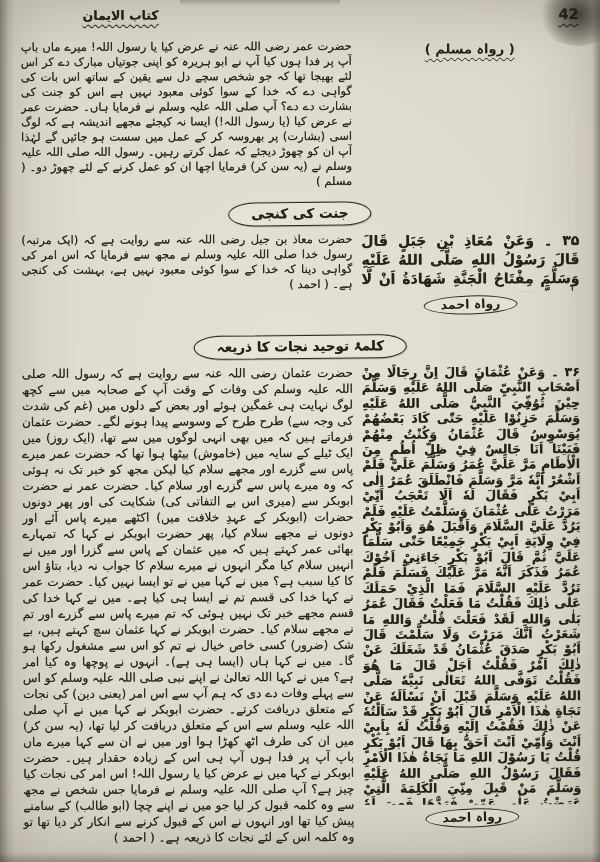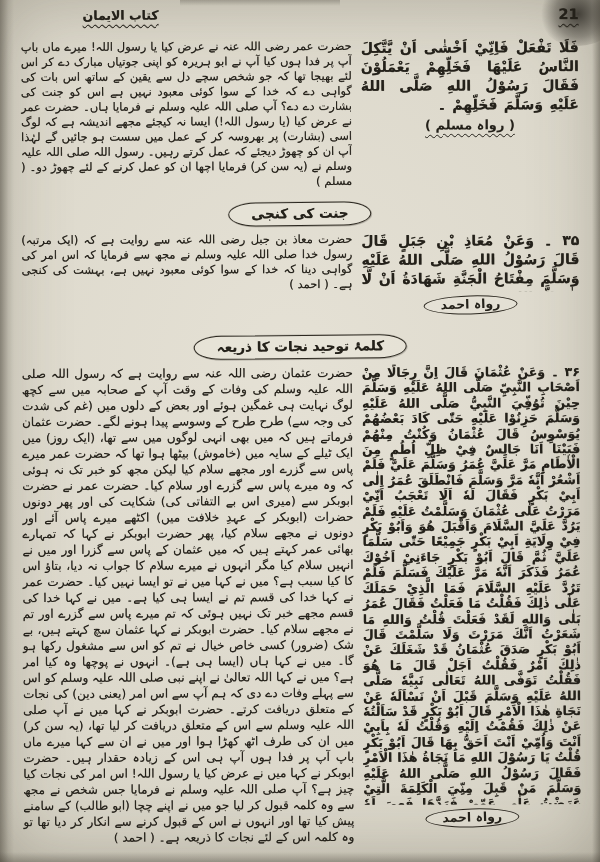--- a/index.html
+++ b/index.html
@@ -152,29 +152,28 @@
   <div class="artifact edge-left"></div>
   <div class="artifact edge-right"></div>
   <div class="artifact edge-bottom"></div>
   <div class="artifact corner-tr"></div>
   <div class="artifact smudge-top"></div>
 
   <div class="inner">
 
     <header class="page-header">
       <span class="hdr hdr-chapter squiggle">كتاب الايمان</span>
-      <span class="hdr hdr-number squiggle">21</span>
+      <span class="hdr hdr-number squiggle">42</span>
     </header>
 
     <section class="row" id="row1">
       <div class="col-urdu">
         <p class="urdu-text">حضرت عمر رضی اللہ عنہ نے عرض کیا یا رسول اللہ! میرے ماں باپ آپ پر فدا ہوں کیا آپ نے ابو ہریرہ کو اپنی جوتیاں مبارک دے کر اس لئے بھیجا تھا کہ جو شخص سچے دل سے یقین کے ساتھ اس بات کی گواہی دے کہ خدا کے سوا کوئی معبود نہیں ہے اس کو جنت کی بشارت دے دے؟ آپ صلی اللہ علیہ وسلم نے فرمایا ہاں۔ حضرت عمر نے عرض کیا (یا رسول اللہ!) ایسا نہ کیجئے مجھے اندیشہ ہے کہ لوگ اسی (بشارت) پر بھروسہ کر کے عمل میں سست ہو جائیں گے لہٰذا آپ ان کو چھوڑ دیجئے کہ عمل کرتے رہیں۔ رسول اللہ صلی اللہ علیہ وسلم نے (یہ سن کر) فرمایا اچھا ان کو عمل کرنے کے لئے چھوڑ دو۔ ( مسلم )</p>
       </div>
       <div class="col-arabic">
-        <p class="arabic-lg">فَلَا تَفْعَلْ فَاِنِّيْ اَخْشٰى اَنْ يَّتَّكِلَ النَّاسُ عَلَيْهَا فَخَلِّهِمْ يَعْمَلُوْنَ فَقَالَ رَسُوْلُ اللهِ صَلَّى اللهُ عَلَيْهِ وَسَلَّمَ فَخَلِّهِمْ ۔</p>
         <span class="attr-plain">( رواہ مسلم )</span>
       </div>
     </section>
 
     <div class="cartouche">جنت کی کنجی</div>
 
     <section class="row" id="row2">
       <div class="col-urdu">
         <p class="urdu-text">حضرت معاذ بن جبل رضی اللہ عنہ سے روایت ہے کہ (ایک مرتبہ) رسول خدا صلی اللہ علیہ وسلم نے مجھ سے فرمایا کہ اس امر کی گواہی دینا کہ خدا کے سوا کوئی معبود نہیں ہے، بہشت کی کنجی ہے۔ ( احمد )</p>
       </div>

